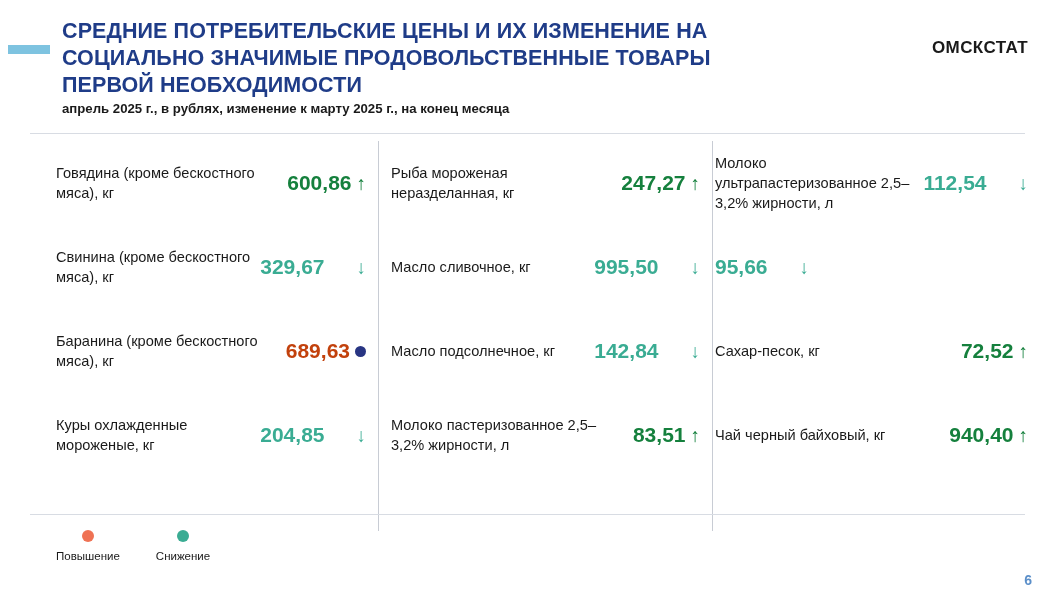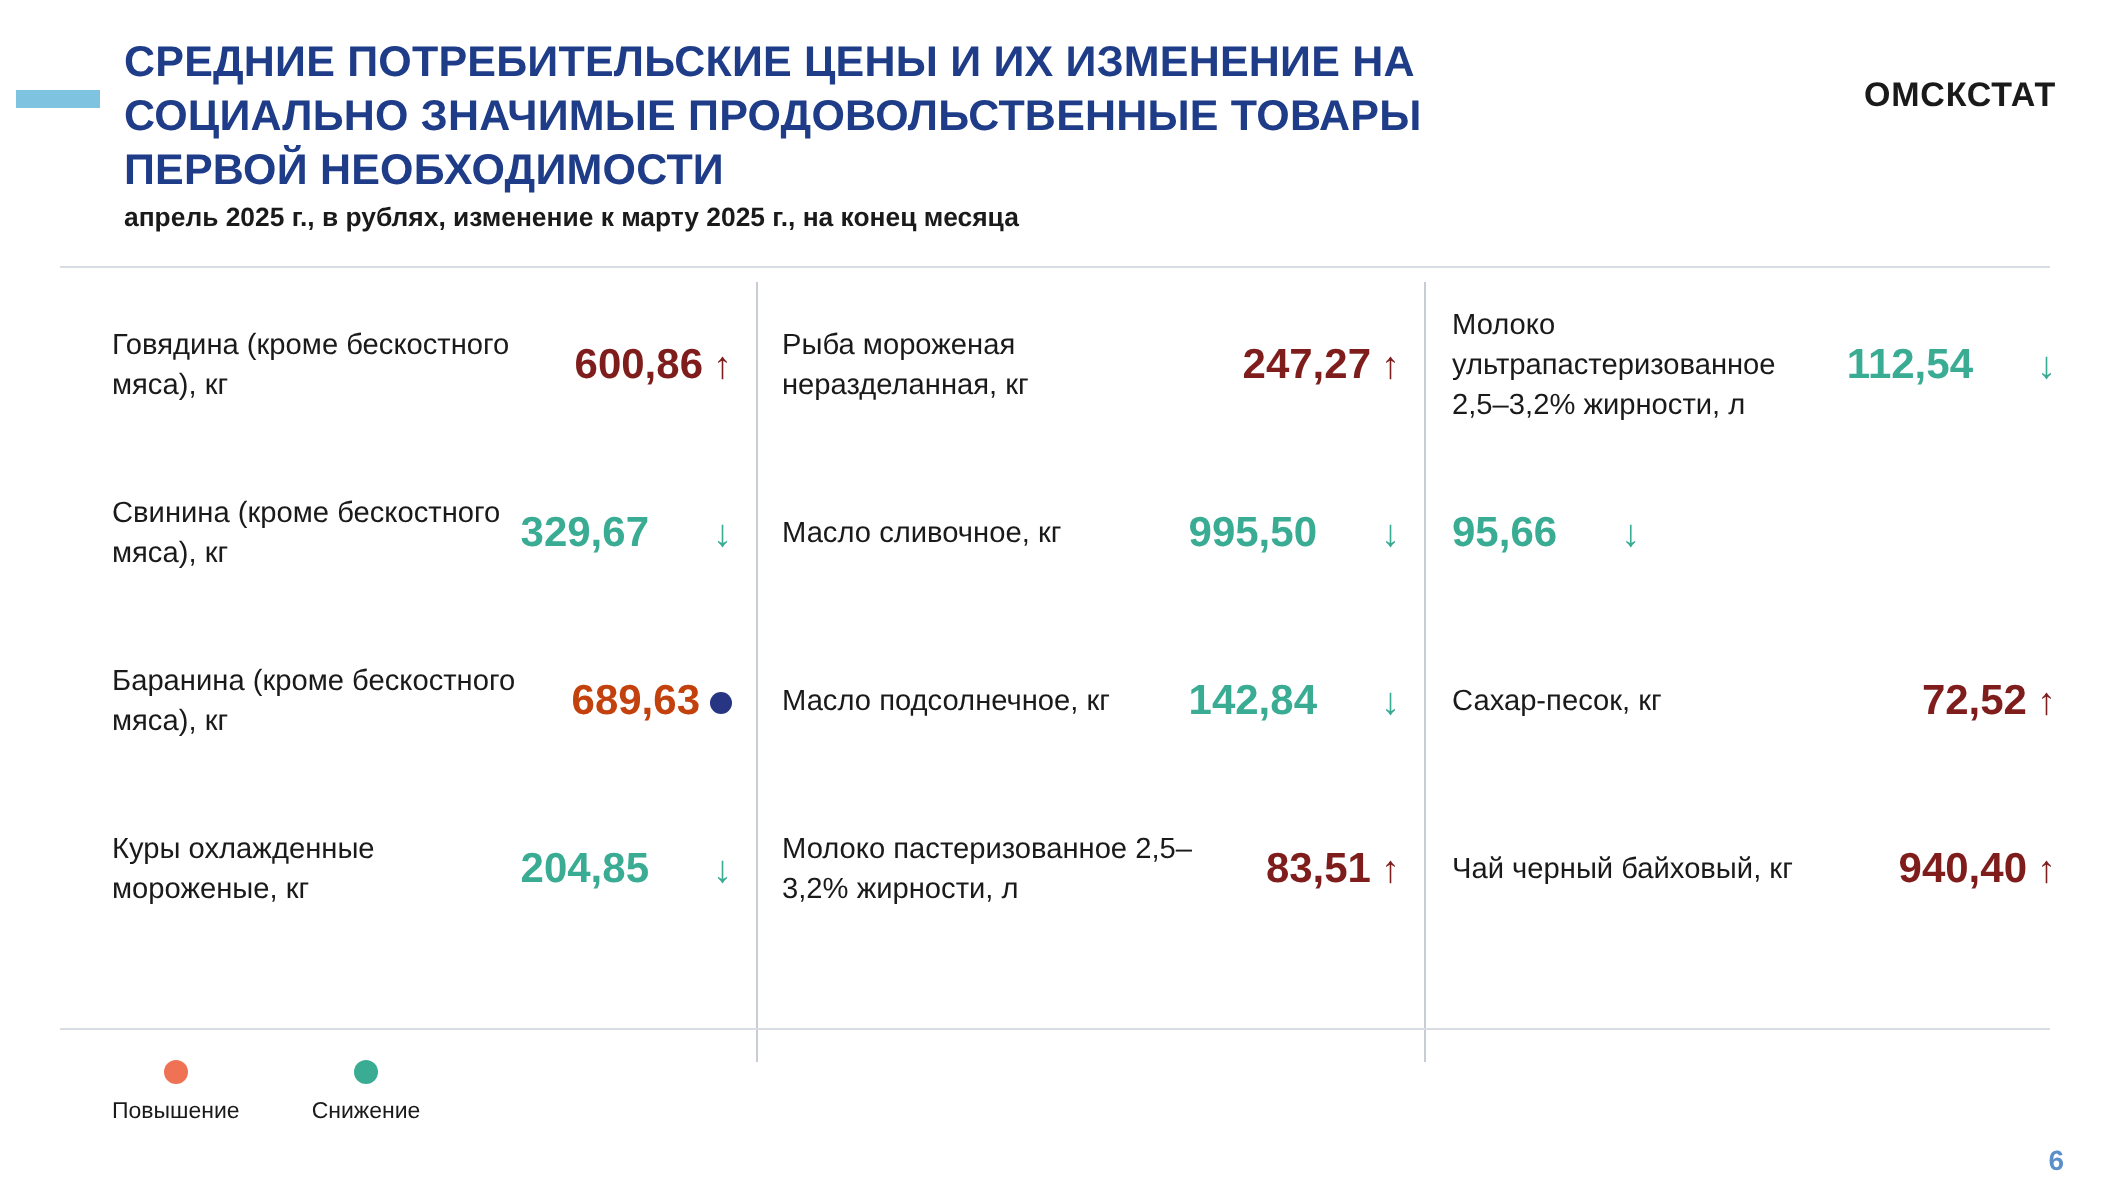--- a/index.html
+++ b/index.html
@@ -97,21 +97,21 @@
     width: 1054px;
     height: 375px;
     display: flex;
   }
   .col {
     position: relative;
     box-sizing: border-box;
   }
   .col-1 { width: 378px; padding-left: 56px; padding-right: 12px; }
   .col-2 { width: 334px; padding-left: 13px; padding-right: 12px; }
-  .col-3 { width: 342px; padding-left: 14px; padding-right: 26px; }
+  .col-3 { width: 342px; padding-left: 3px; padding-right: 26px; }
 
   .row {
     display: flex;
     align-items: center;
     justify-content: space-between;
     height: 84px;
     box-sizing: border-box;
   }
   .row-label {
     color: #1a1a1a;
@@ -122,21 +122,21 @@
   }
   .row-value {
     flex: 0 0 auto;
     font-size: 21px;
     font-weight: bold;
     white-space: nowrap;
     display: flex;
     align-items: center;
     gap: 5px;
   }
-  .up    { color: #7f1d1d; }
+  .up    { color: #15803d; }
   .down  { color: #3aac93; gap: 32px; }
   .flat  { color: #c2410c; }
 
   .arrow {
     font-size: 19px;
     font-weight: bold;
     line-height: 1;
   }
   .dot {
     width: 11px;

